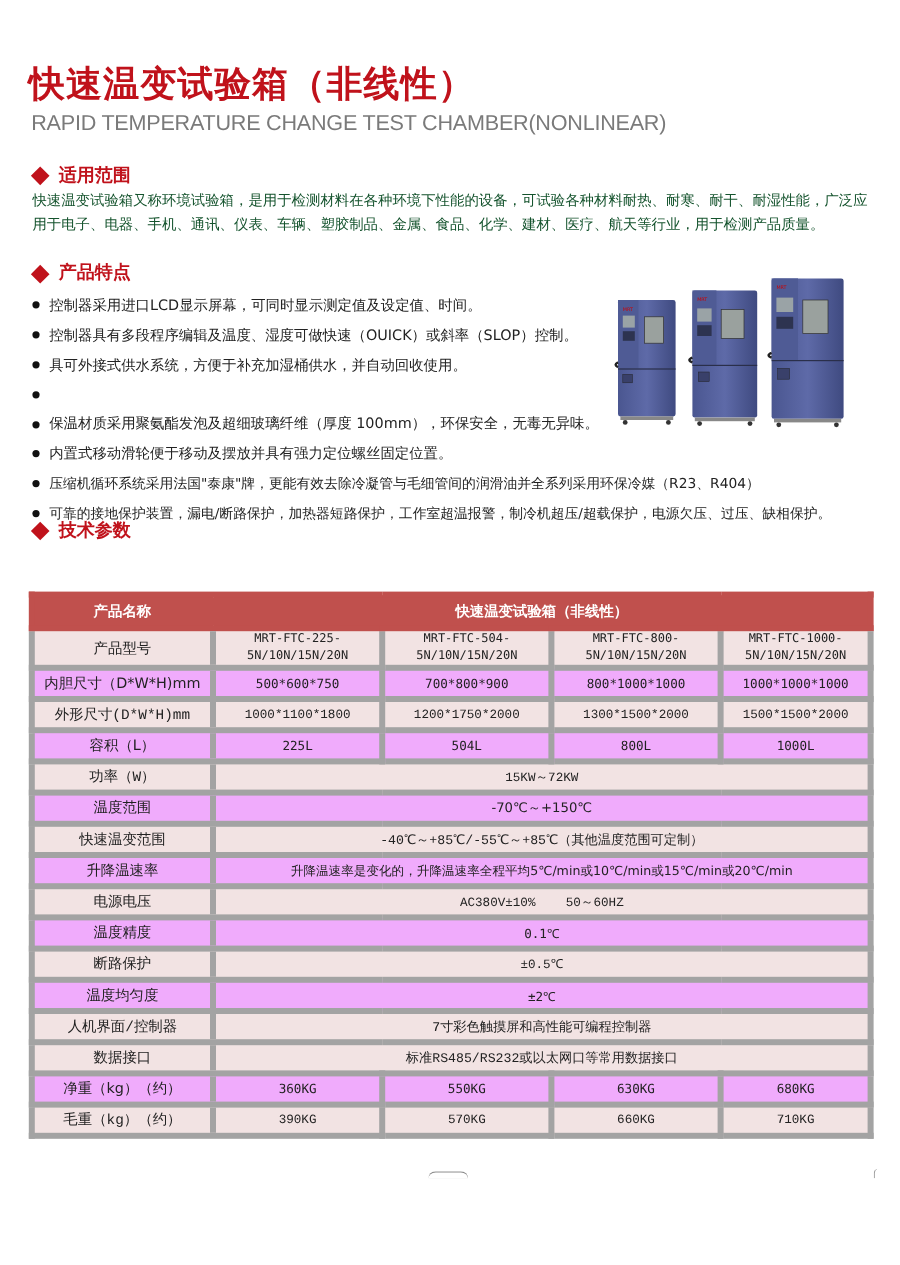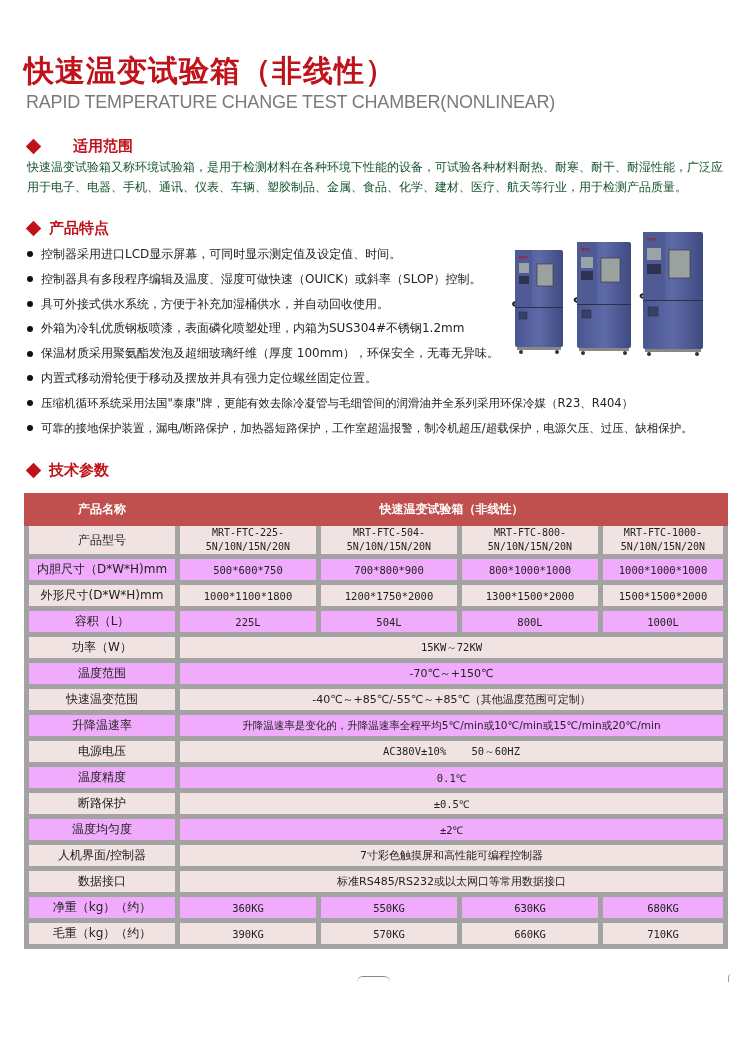--- a/index.html
+++ b/index.html
@@ -16,38 +16,38 @@
 
   .features { position: absolute; left: 27px; top: 242px; width: 710px; list-style: none; }
   .features li { font-size: 12px; line-height: 24.8px; height: 24.8px; white-space: nowrap; display: flex; align-items: center; color: #222; }
   .bullet { display: inline-block; width: 6px; height: 6px; border-radius: 50%; background: #111; margin: 0 8px 0 0; flex: none; }
 
   .product-img { position: absolute; left: 505px; top: 222px; width: 222px; height: 135px; }
 
   table.spec { position: absolute; left: 24px; top: 493px; width: 699px; border-collapse: collapse; font-size: 11px; table-layout: fixed; }
   table.spec td { border: 5px solid #a3a3a3; text-align: center; vertical-align: middle; height: 26px; padding: 0 2px; color: #222; }
   table.spec tr.hdr td { background: #c0504d; color: #fff; font-weight: bold; font-size: 12px; height: 28px; border-color: #c0504d; }
-  table.spec tr.shade td { background: #f2e3e3; }
+  table.spec tr.shade td { background: #f2e3e3; font-family: Liberation Mono, monospace; }
   table.spec tr.white td { background: #f0abfc; }
   table.spec td.lbl { font-size: 12px; border-right: 1px dashed #333; }
   table.spec tr.hdr td.lbl { border-right: 1px solid #c0504d; }
   table.spec tr.model td { height: 31px; line-height: 14px; font-family: "DejaVu Sans Mono", monospace; font-size: 10px; }
   table.spec tr.model td.lbl { font-family: "DejaVu Sans", sans-serif; font-size: 12px; }
   .mono { font-family: "DejaVu Sans Mono", monospace; font-size: 10.5px; }
 
   .scroll-hint { position: absolute; left: 357px; top: 976px; width: 33px; height: 6px; border-top: 1px solid #888; border-radius: 6px 6px 0 0; }
   .corner-mark { position: absolute; left: 728px; top: 974px; width: 4px; height: 8px; border-left: 1px solid #999; border-radius: 4px 0 0 0; }
 </style>
 </head>
 <body>
 
 <div class="title-cn">快速温变试验箱（非线性）</div>
 <div class="title-en">RAPID TEMPERATURE CHANGE TEST CHAMBER(NONLINEAR)</div>
 
-<div class="section-h" style="top:136px;gap:24px;">
+<div class="section-h" style="top:136px;">
   <span class="diamond"></span>
   <span>适用范围</span>
 </div>
 <div class="para" style="top:157px;">
   <div>快速温变试验箱又称环境试验箱，是用于检测材料在各种环境下性能的设备，可试验各种材料耐热、耐寒、耐干、耐湿性能，广泛应</div>
   <div>用于电子、电器、手机、通讯、仪表、车辆、塑胶制品、金属、食品、化学、建材、医疗、航天等行业，用于检测产品质量。</div>
 </div>
 
 <div class="section-h" style="top:218px;font-family:Liberation Serif, serif;">
   <span class="diamond"></span>
@@ -61,21 +61,20 @@
   <li>
       <span class="bullet"></span>
       <span>控制器具有多段程序编辑及温度、湿度可做快速（OUICK）或斜率（SLOP）控制。</span>
     </li>
   <li>
       <span class="bullet"></span>
       <span>具可外接式供水系统，方便于补充加湿桶供水，并自动回收使用。</span>
     </li>
   <li>
       <span class="bullet"></span>
-      <span>外箱为冷轧优质钢板喷漆，表面磷化喷塑处理，内箱为SUS304#不锈钢1.2mm</span>
     </li>
   <li>
       <span class="bullet"></span>
       <span>保温材质采用聚氨酯发泡及超细玻璃纤维（厚度 100mm），环保安全，无毒无异味。</span>
     </li>
   <li>
       <span class="bullet"></span>
       <span>内置式移动滑轮便于移动及摆放并具有强力定位螺丝固定位置。</span>
     </li>
   <li>
@@ -136,21 +135,21 @@
     <rect x="138" y="78" width="60" height="1" fill="#2a2f4a"></rect>
     <rect x="143" y="85" width="10" height="9" fill="#39406a" stroke="#222" stroke-width="0.4"></rect>
     <path d="M138 72 q-5 2 0 4" stroke="#222" fill="none" stroke-width="2"></path>
     <rect x="140" y="127" width="56" height="3" fill="#888"></rect>
     <circle cx="144" cy="132" r="2" fill="#333"></circle>
       <circle cx="192" cy="132" r="2" fill="#333"></circle>
     <text x="142" y="19" font-size="4" fill="#c00">MRT</text>
   </g>
 </svg>
 
-<div class="section-h" style="top:460px;justify-content:center;">
+<div class="section-h" style="top:432px;justify-content:center;">
   <span class="diamond"></span>
   <span>技术参数</span>
 </div>
 
 <table class="spec">
   <colgroup>
     <col style="width:151px">
       <col style="width:141px">
       <col style="width:141px">
       <col style="width:141px">

